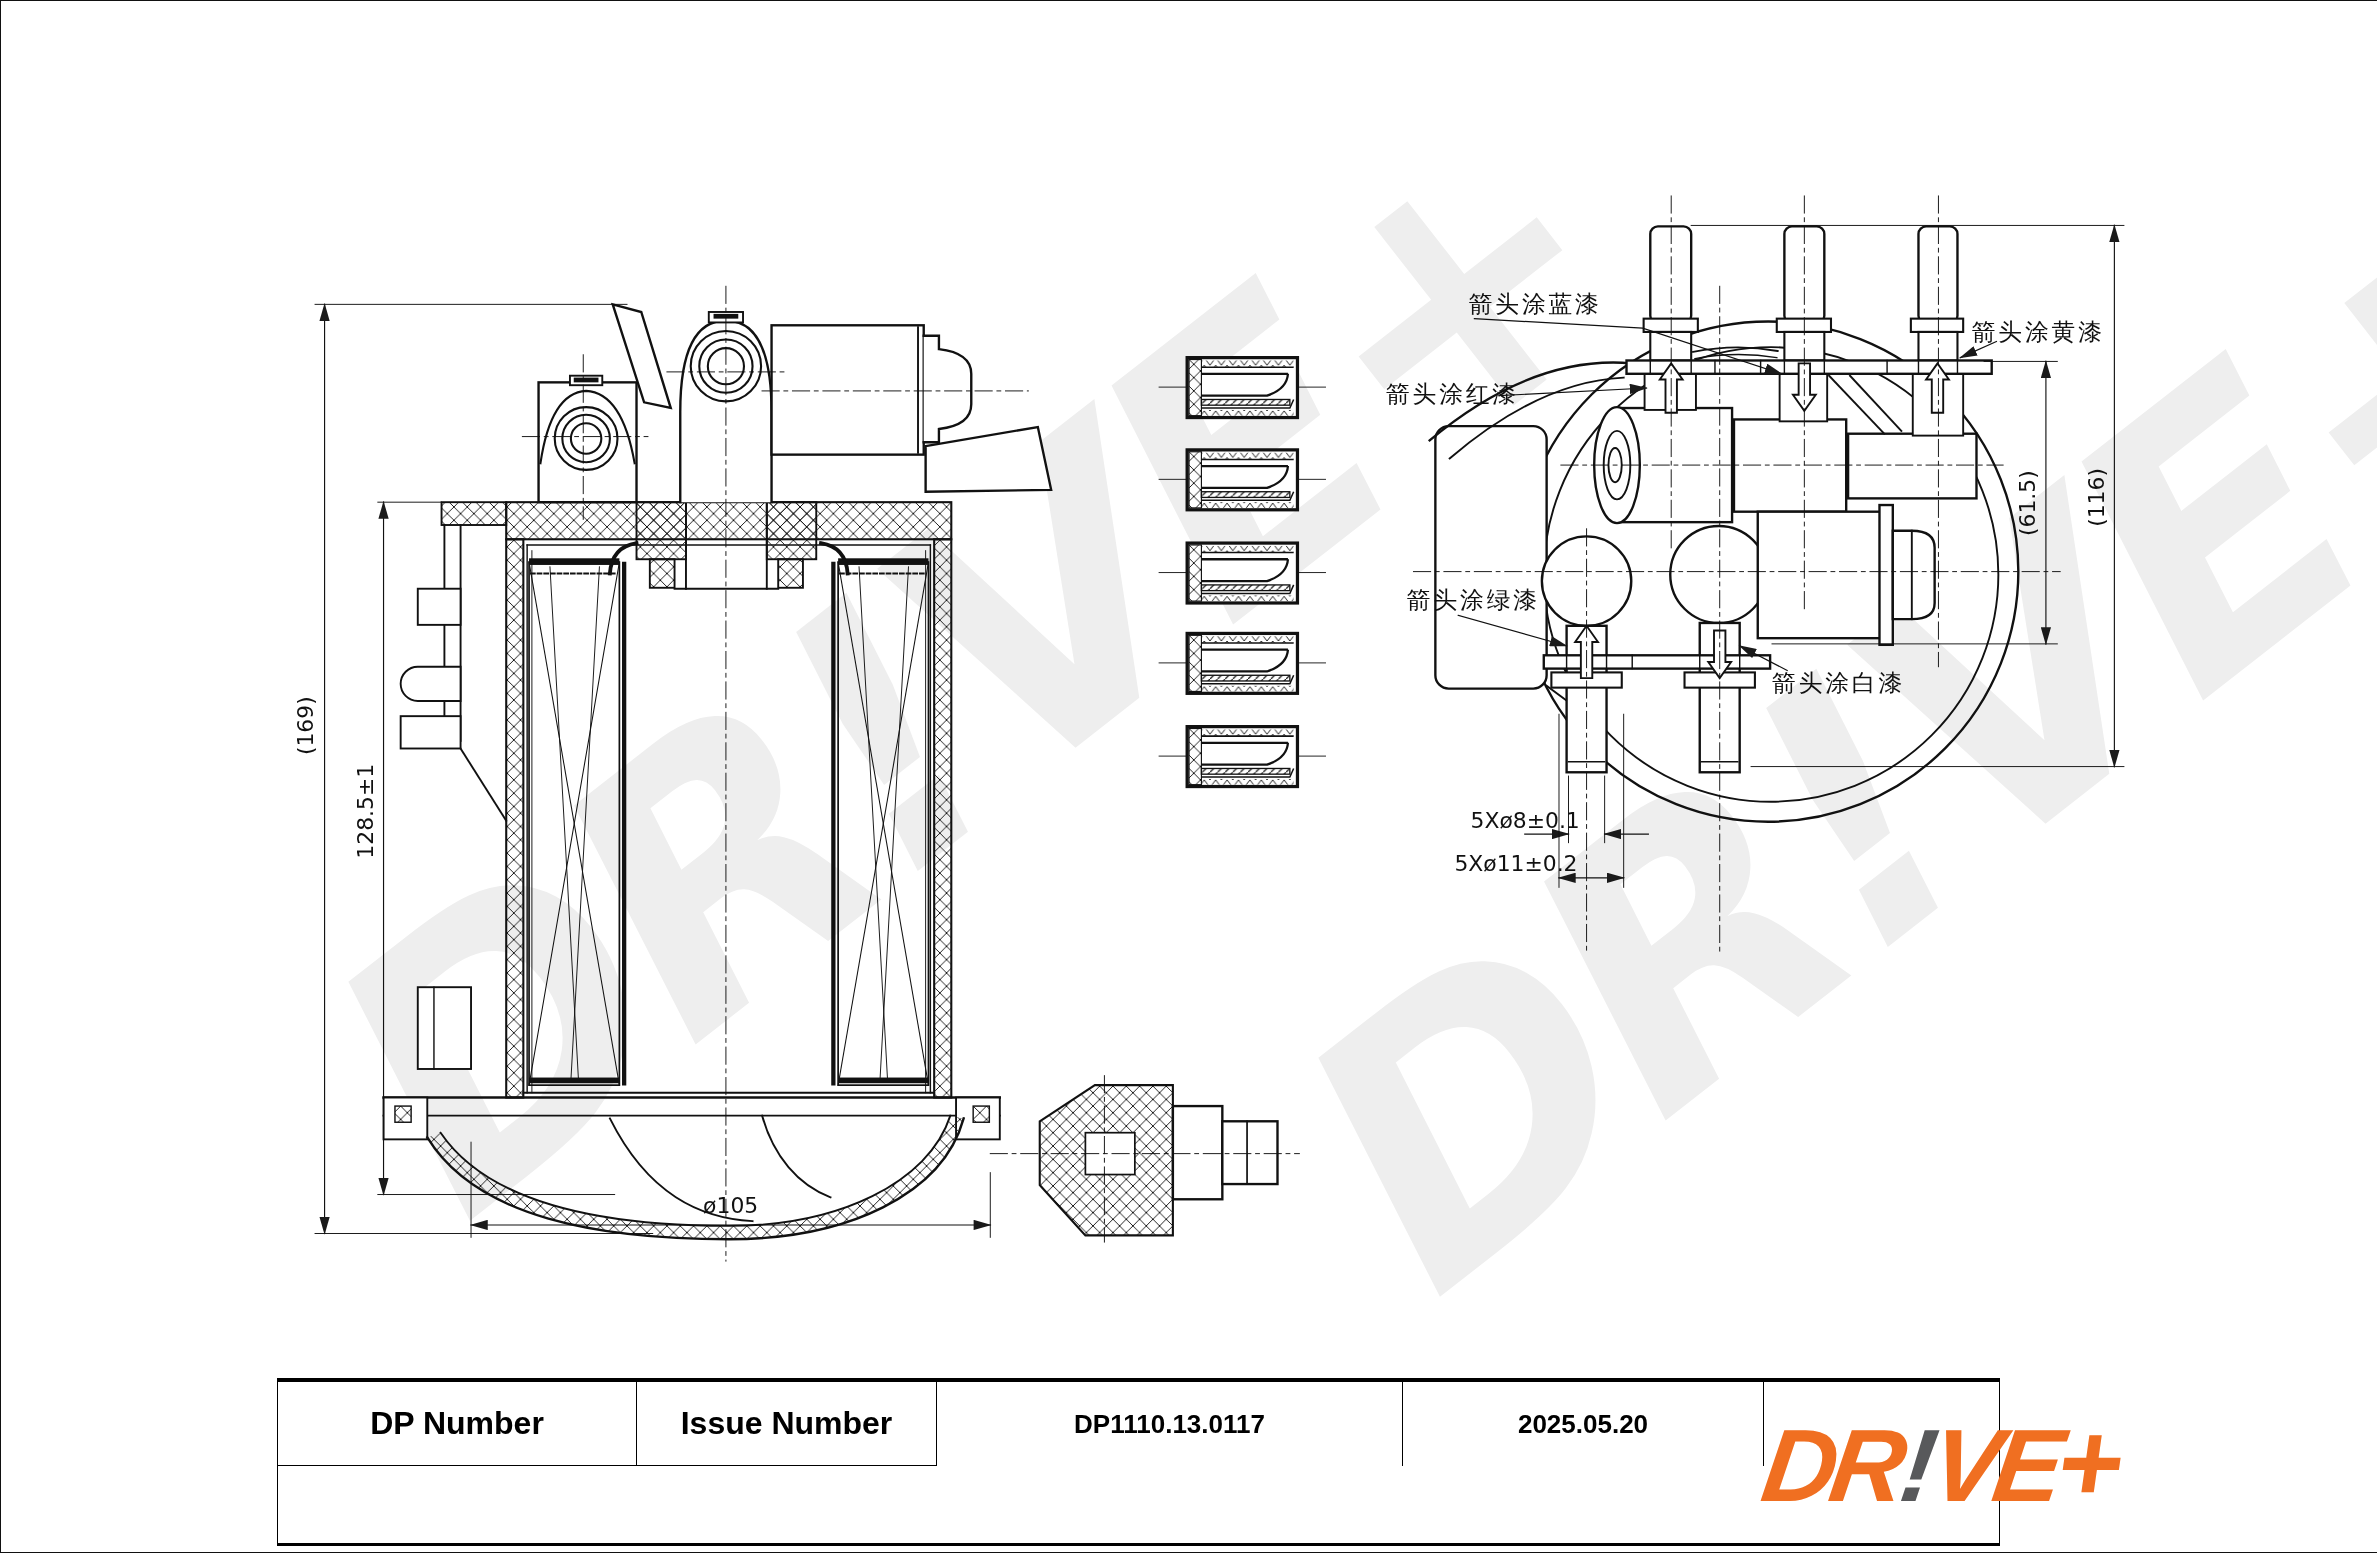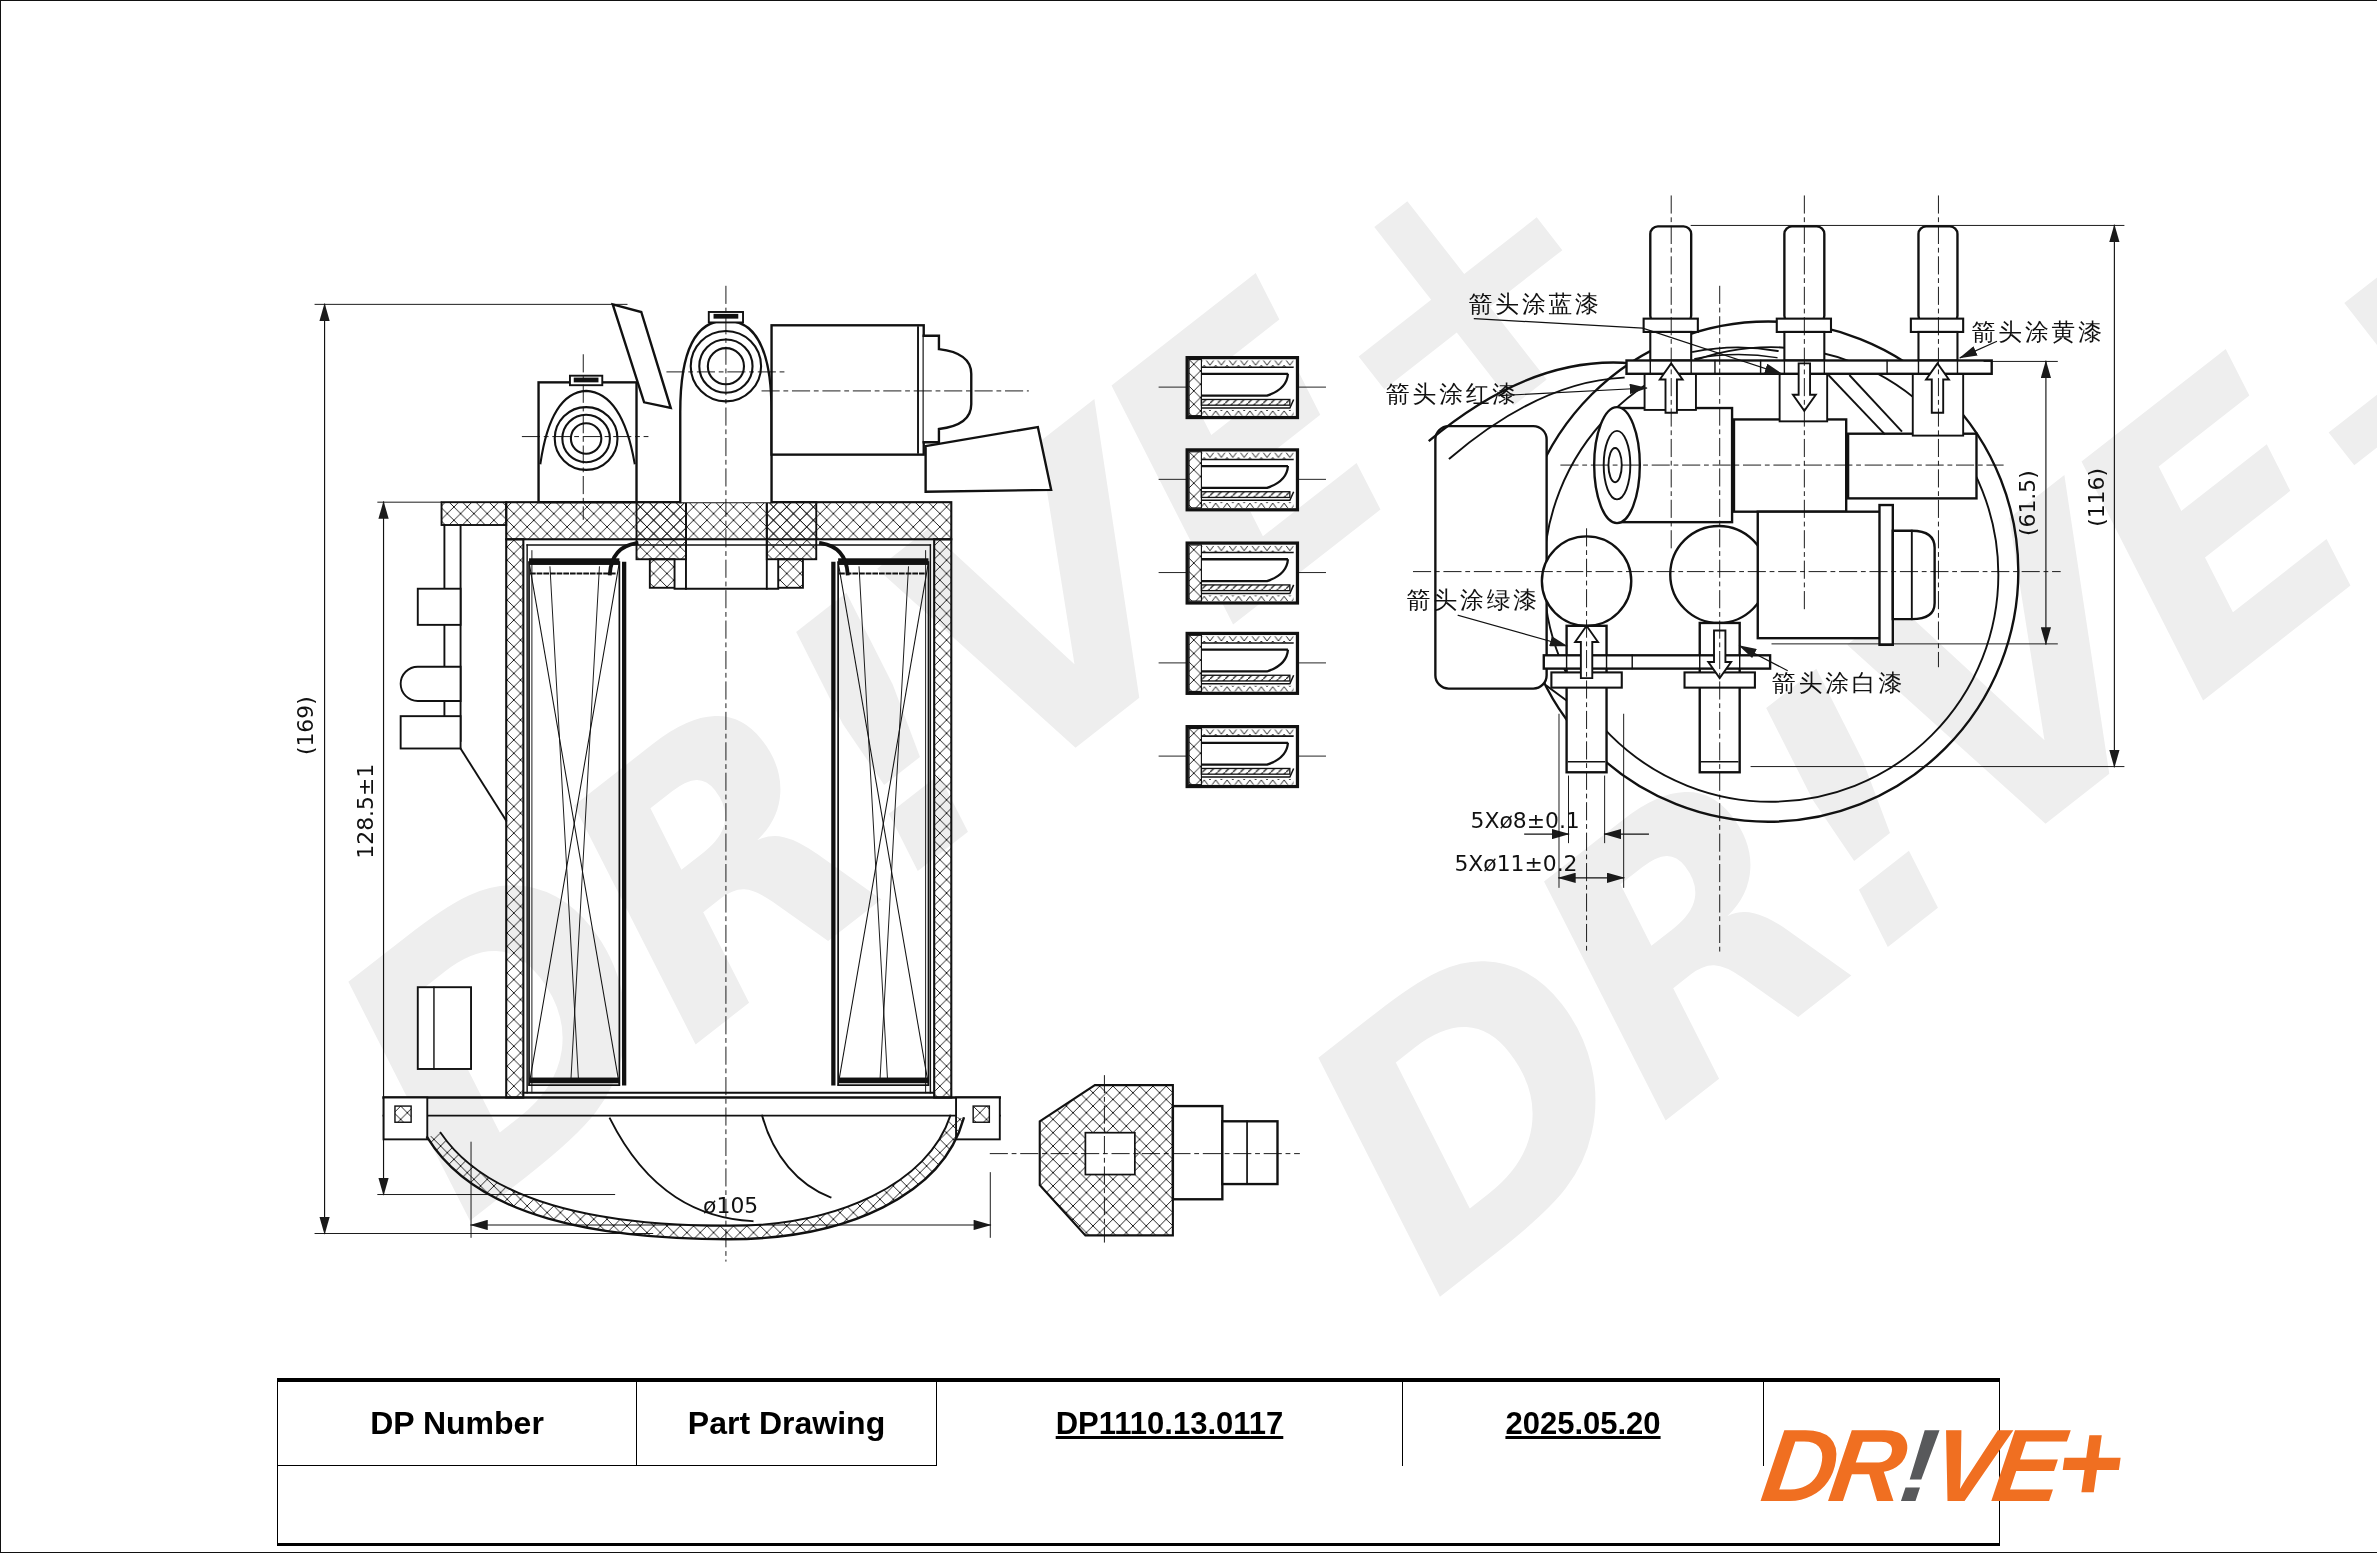--- a/index.html
+++ b/index.html
@@ -15,21 +15,21 @@
   .dimtxt{font-family:"DejaVu Sans",sans-serif;font-size:23px;fill:#111;}
   .cjk{font-family:"DejaVu Sans",sans-serif;font-size:25px;fill:#111;letter-spacing:3px;}
   .titleblock{position:absolute;z-index:2;left:276px;top:1377px;width:1723px;height:168px;
       border-top:4.8px solid #000;border-bottom:3.8px solid #000;border-left:1.9px solid #000;border-right:1.9px solid #000;
       box-sizing:border-box;display:grid;
       grid-template-columns:359px 300px 466px 361px 1fr;
       grid-template-rows:84px 1fr;background:#fff;}
   .tb-cell{border-right:1.9px solid #000;border-bottom:1.9px solid #000;display:flex;
       align-items:center;justify-content:center;font-weight:bold;color:#000;}
   .tb-head{font-size:32px;}
-  .tb-val{font-size:31px;border-bottom:none;text-decoration:underline;}
+  .tb-val{font-size:26px;border-bottom:none;}
   .tb-logo{grid-column:5;grid-row:1 / span 2;border:none;display:flex;align-items:center;justify-content:center;}
   .logo{font-family:"Liberation Sans",sans-serif;font-style:italic;font-weight:900;
         font-size:103px;letter-spacing:-6.7px;transform:skewX(-8deg);white-space:nowrap;line-height:1;}
   .logo .or{color:#F06F21;}
   .logo .gr{color:#58595B;padding:0 2.9px;}
   .logo .pl{color:#F06F21;font-size:112px;}
 </style>
 </head>
 <body>
 
@@ -333,21 +333,21 @@
         <text class="cjk" x="1456" y="422">箭头涂红漆</text>
         <text class="cjk" x="2072" y="356">箭头涂黄漆</text>
         <text class="cjk" x="1478" y="638">箭头涂绿漆</text>
         <text class="cjk" x="1862" y="726">箭头涂白漆</text>
       </g>
     </g>
   </svg>
 
   <div class="titleblock">
     <div class="tb-cell tb-head">DP Number</div>
-    <div class="tb-cell tb-head">Part Drawing</div>
+    <div class="tb-cell tb-head">Issue Number</div>
     <div class="tb-cell tb-logo">
       <div class="logo"><span class="or">DR</span><span class="gr">!</span><span class="or">VE</span><span class="pl">+</span></div>
     </div>
     <div class="tb-cell tb-val">DP1110.13.0117</div>
     <div class="tb-cell tb-val">2025.05.20</div>
   </div>
 </div>
 
 
 </body></html>

